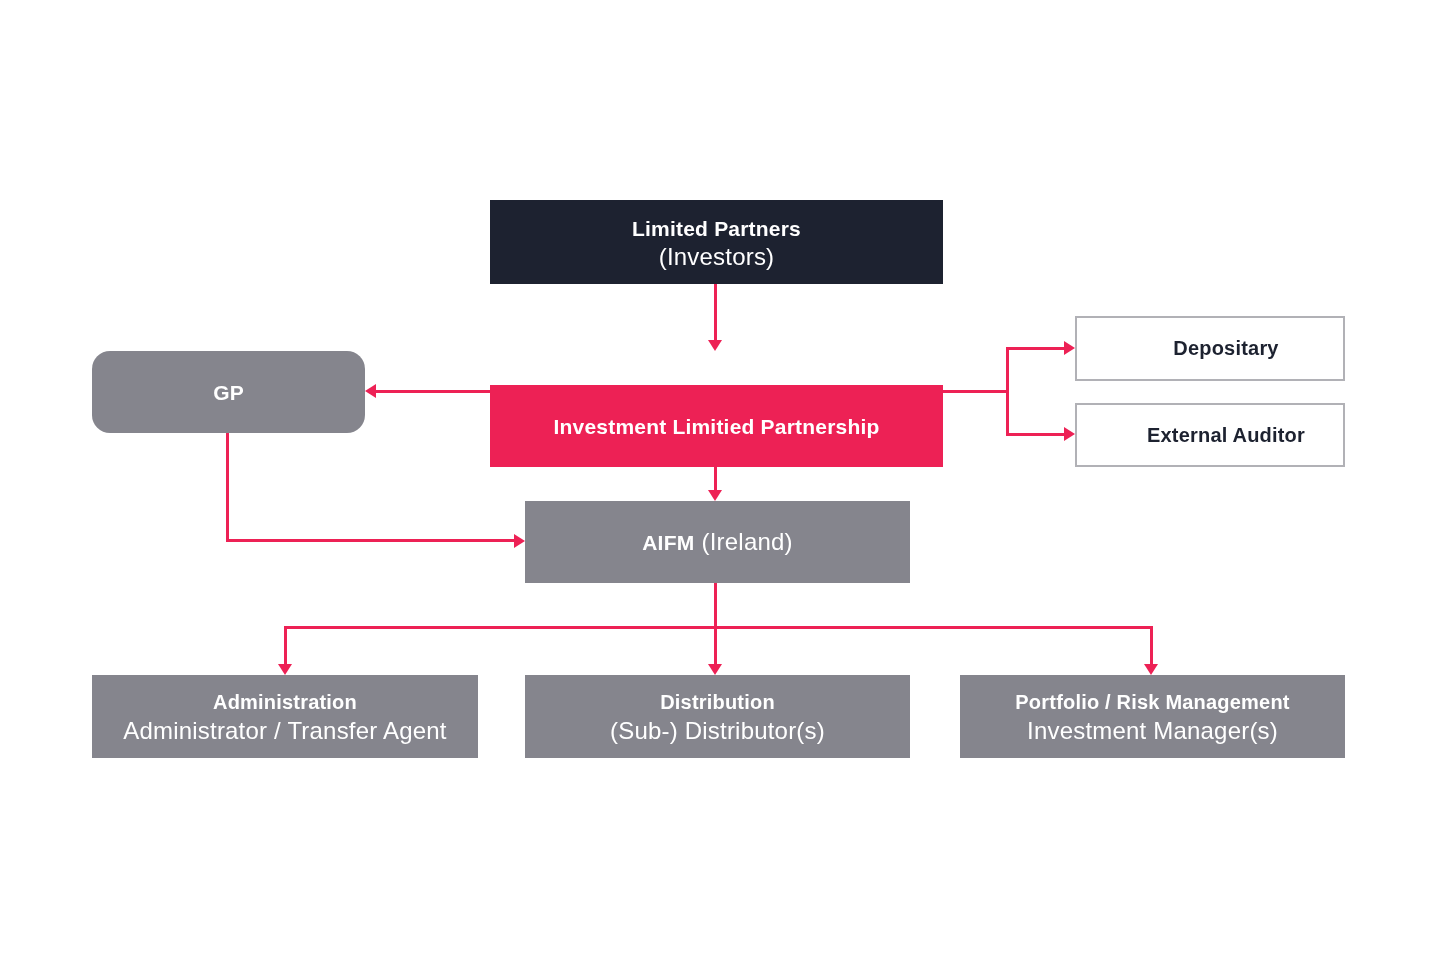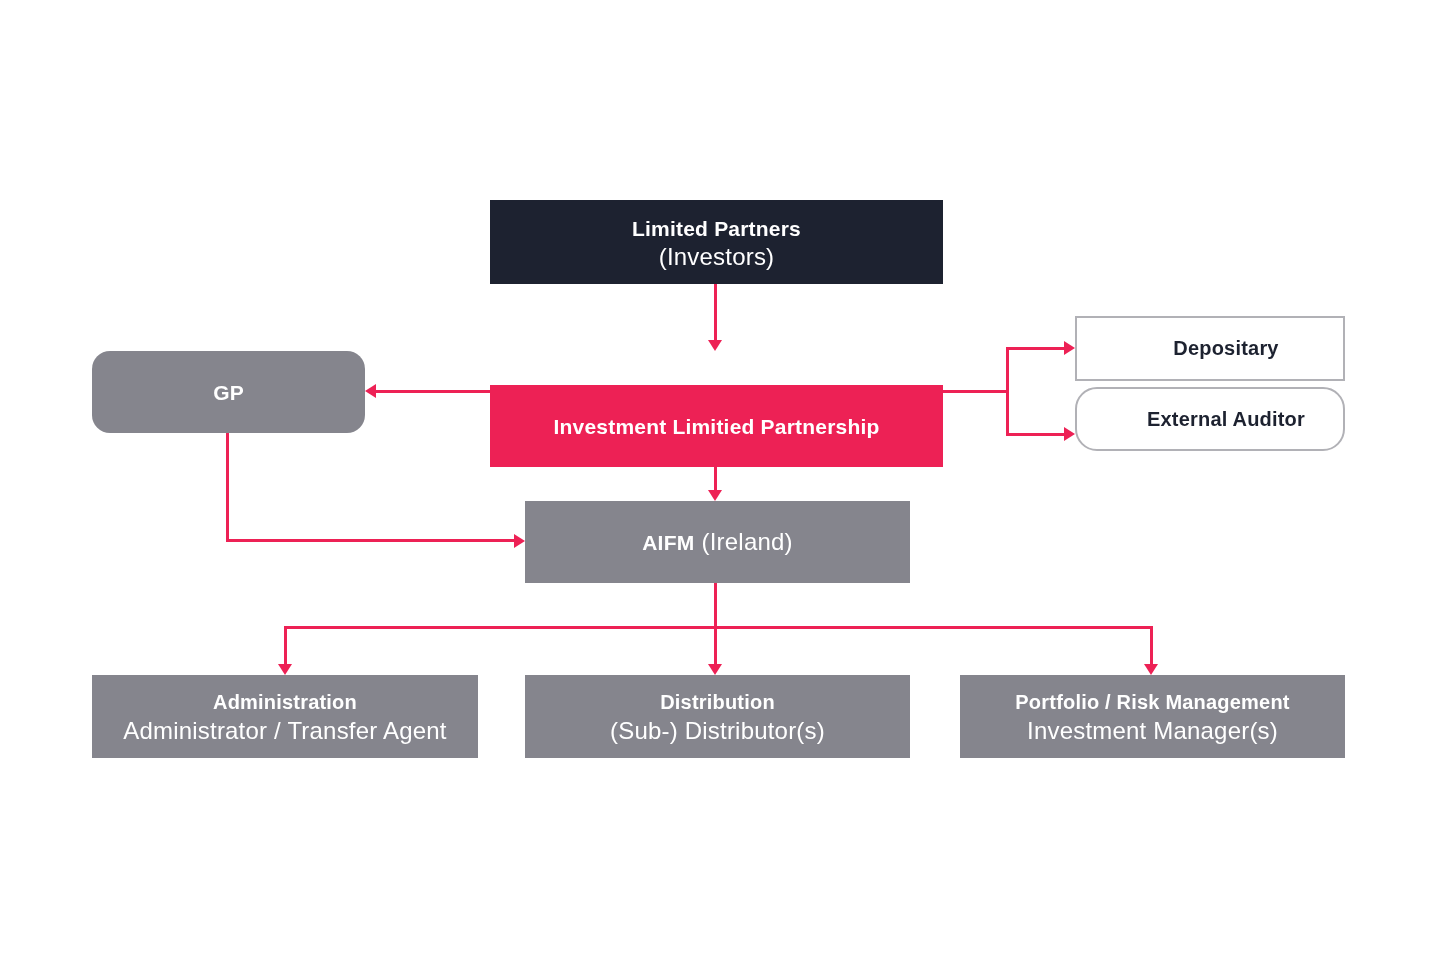--- a/index.html
+++ b/index.html
@@ -65,21 +65,21 @@
   </div>
 
   <div class="node fill-gray" style="left:92px; top:351px; width:273px; height:82px;border-radius:18px;">
     <span class="l1">GP</span>
   </div>
 
   <div class="node outline" style="left:1075px; top:316px; width:270px; height:65px;">
     <span class="l1" style="font-size:20px;">Depositary</span>
   </div>
 
-  <div class="node outline" style="left:1075px; top:387px; width:270px; height:64px;border-radius:22px;">
+  <div class="node outline" style="left:1075px; top:403px; width:270px; height:64px;">
     <span class="l1" style="font-size:20px;">External Auditor</span>
   </div>
 
   <div class="node fill-gray" style="left:525px; top:501px; width:385px; height:82px;">
     <span class="inline-line">
       <span class="l1">AIFM</span><span class="l2">(Ireland)</span>
     </span>
   </div>
 
   <div class="node fill-gray" style="left:92px; top:675px; width:386px; height:83px;">

